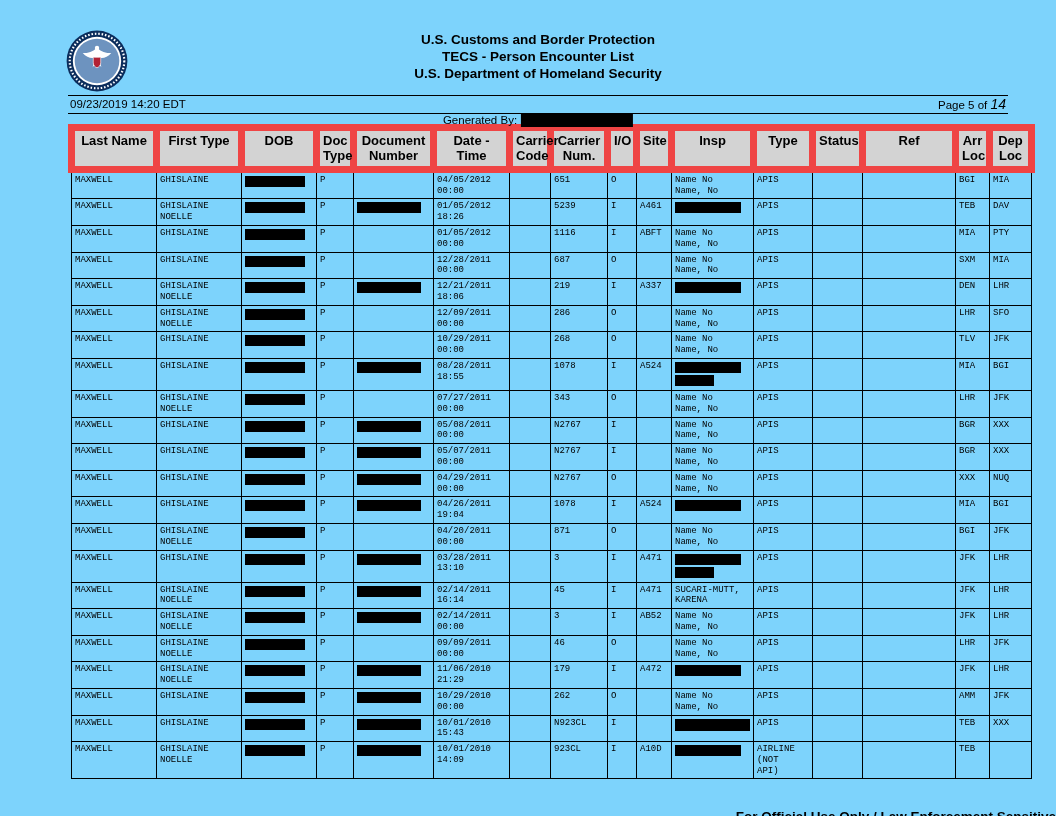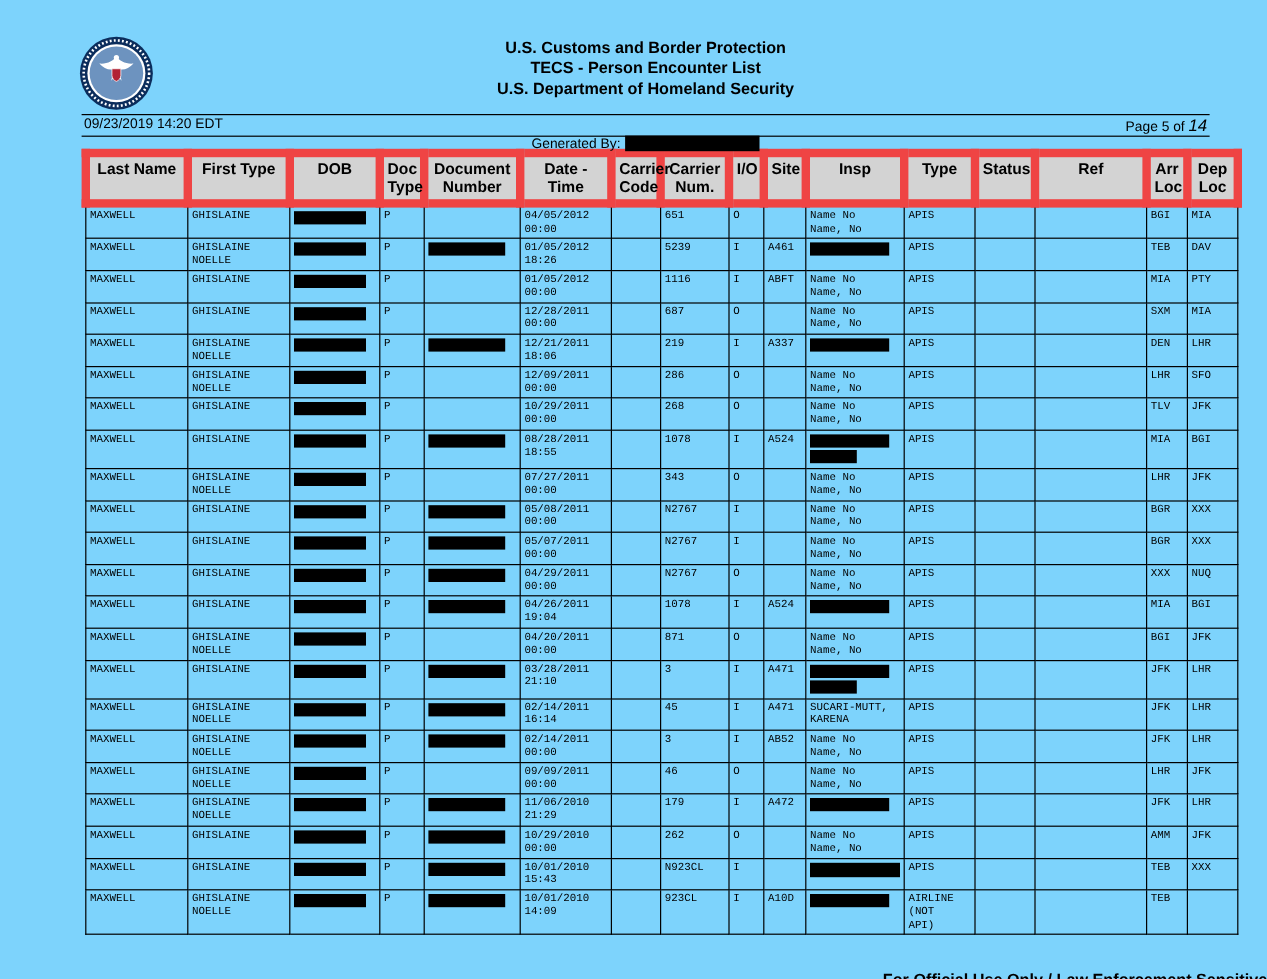--- a/index.html
+++ b/index.html
@@ -403,21 +403,21 @@
           <td>BGI</td>
           <td>JFK</td>
         </tr>
         <tr>
           <td>MAXWELL</td>
           <td>GHISLAINE</td>
           <td><span class="redact"></span></td>
           <td>P</td>
           <td><span class="redact"></span></td>
           <td>03/28/2011
-21:10</td>
+13:10</td>
           <td></td>
           <td>3</td>
           <td>I</td>
           <td>A471</td>
           <td><span class="redact"></span><span class="redact redact-short"></span></td>
           <td>APIS</td>
           <td></td>
           <td></td>
           <td>JFK</td>
           <td>LHR</td>

